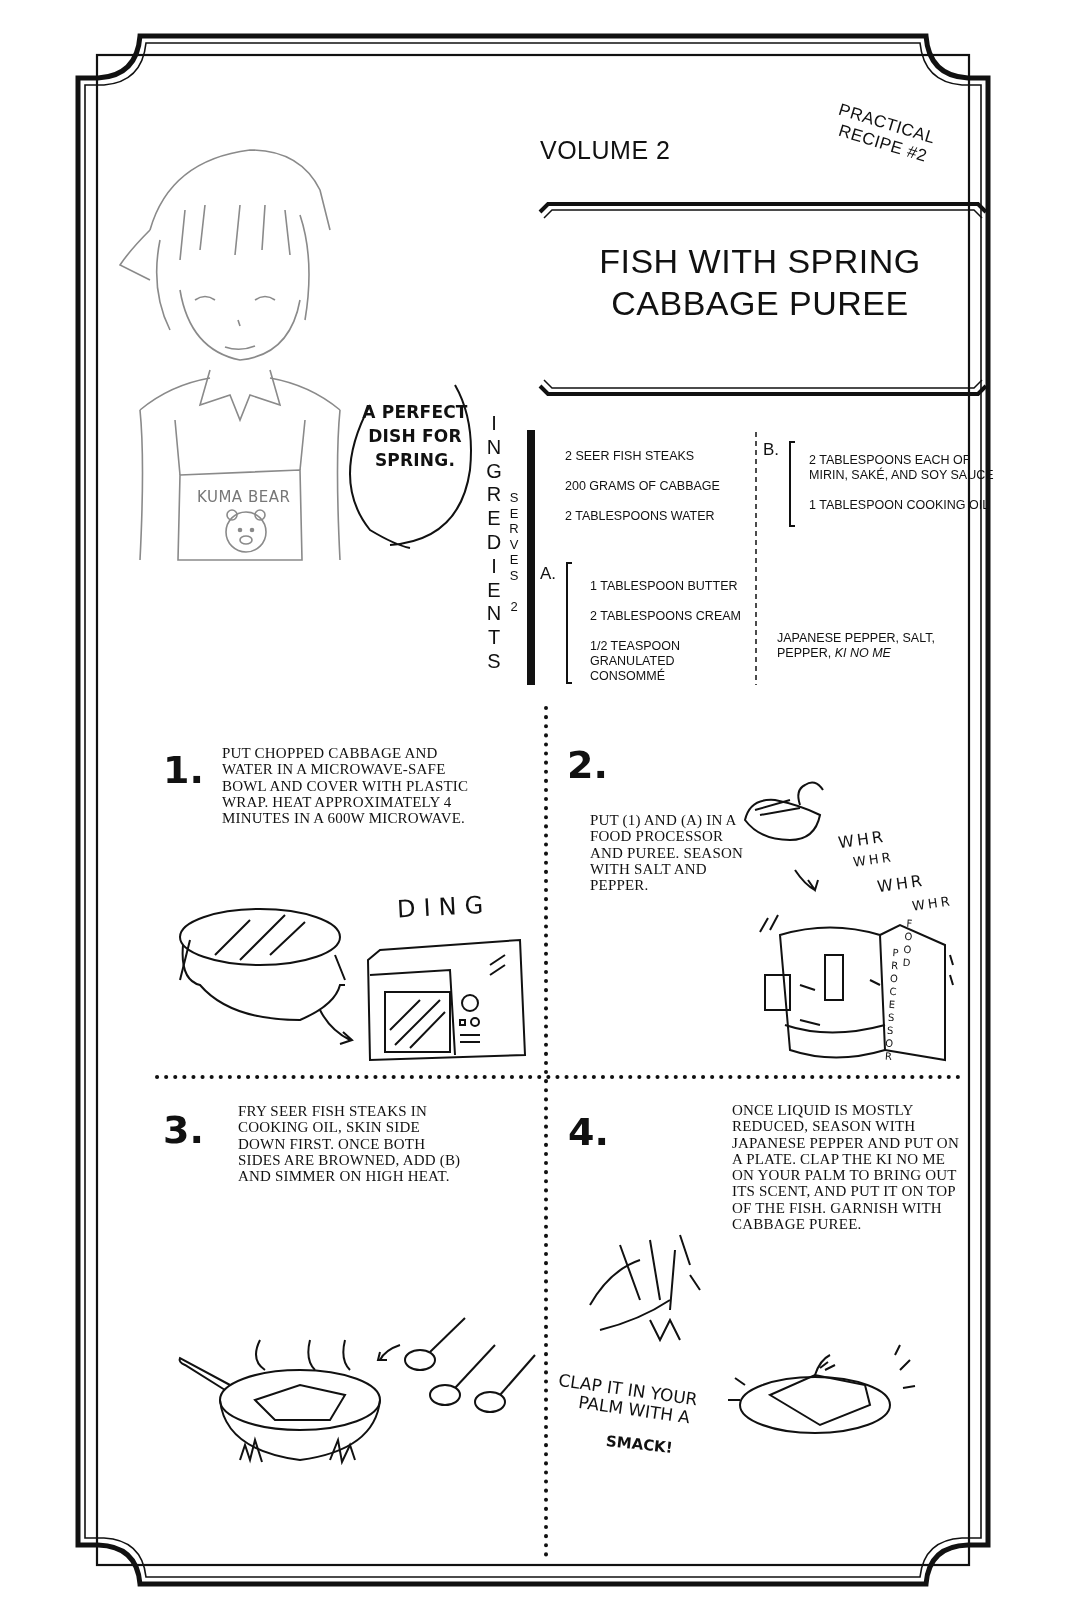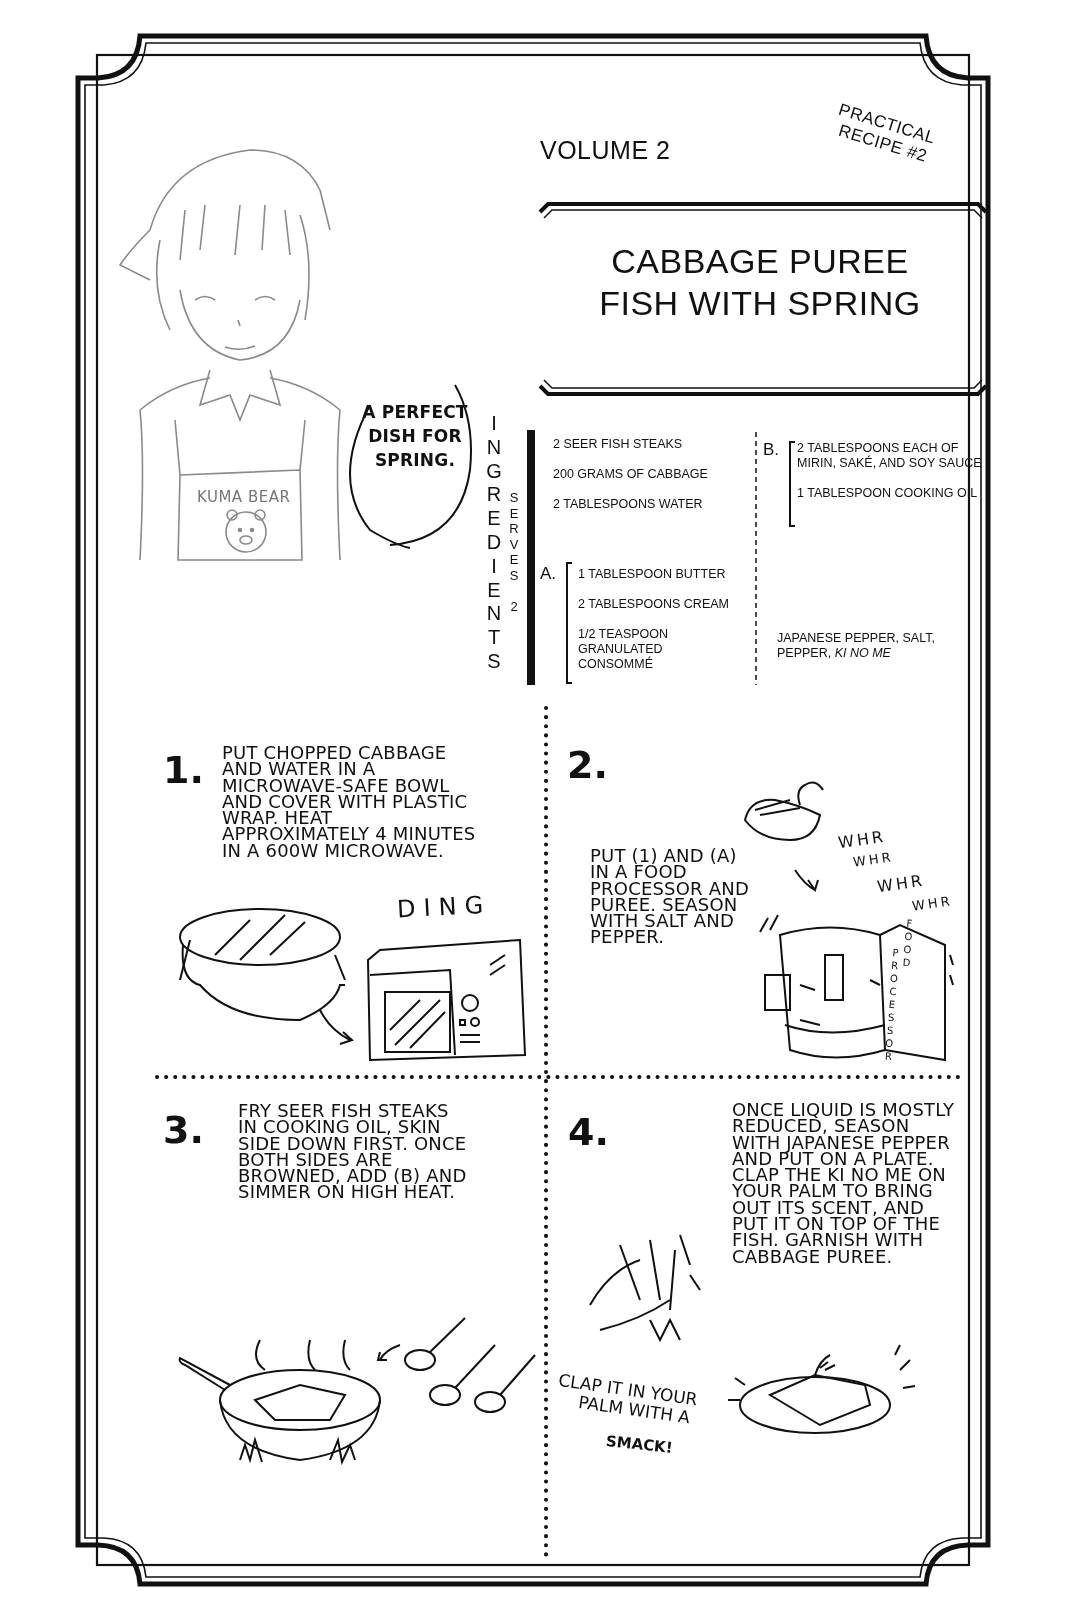--- a/index.html
+++ b/index.html
@@ -13,37 +13,37 @@
   #practical { left:842px; top:100px; width:120px; font-size:17px; line-height:20px; transform:rotate(17deg); transform-origin:left top; letter-spacing:0.5px; }
   #recipe-title { left:540px; top:240px; width:440px; text-align:center; font-size:34px; line-height:42px; font-weight:400; letter-spacing:0.5px; }
 
   #bubble-text { left:360px; top:400px; width:110px; text-align:center; font-size:17px; line-height:24px;font-weight:bold; }
 
   #ingredients-vertical { left:483px; top:412px; width:22px; text-align:center; font-size:20px; line-height:23.8px; font-weight:400; }
   #serves-vertical { left:507px; top:490px; width:14px; text-align:center; font-size:13px; line-height:15.5px; }
 
   .ing { font-size:12.5px; line-height:15px; }
   #ing-main li { margin-bottom:15px; }
-  ul { list-style:none; margin:0; padding:0; }
+  ul { list-style:none; margin:12px; padding:0; }
   #ing-main { left:553px; top:437px; width:200px; }
   #group-a-label { left:540px; top:564px; font-size:17px; }
   #group-a-list { left:578px; top:567px; width:180px; }
   #group-a-list li { margin-bottom:15px; }
   #group-b-label { left:763px; top:440px; font-size:17px; }
   #group-b-list { left:797px; top:441px; width:190px; }
   #group-b-list li { margin-bottom:15px; }
   #seasoning { left:777px; top:631px; width:190px; }
 
   .step-num { font-size:38px; font-weight:700; line-height:40px; font-family:"DejaVu Sans", sans-serif; }
-  .step-text { font-size:18px; line-height:16.3px; }
+  .step-text { font-size:15px; line-height:16.3px;font-family:Liberation Serif, serif; }
 
   #step1-num { left:163px; top:750px; }
   #step1-text { left:222px; top:745px; width:260px; }
   #step2-num { left:567px; top:745px; }
-  #step2-text { left:590px; top:848px; width:160px; }
+  #step2-text { left:590px; top:812px; width:160px; }
   #step3-num { left:163px; top:1110px; }
   #step3-text { left:238px; top:1103px; width:230px; }
   #step4-num { left:568px; top:1112px; }
   #step4-text { left:732px; top:1102px; width:230px; }
 
   .sfx { font-family:"DejaVu Sans", sans-serif; }
   #ding { left:397px; top:893px; font-size:24px; letter-spacing:8px; transform:rotate(-3deg); }
   #whr1 { left:838px; top:830px; font-size:16px; letter-spacing:3px; transform:rotate(-8deg); }
   #whr2 { left:853px; top:852px; font-size:13px; letter-spacing:3px; transform:rotate(-8deg); }
   #whr3 { left:877px; top:874px; font-size:16px; letter-spacing:3px; transform:rotate(-8deg); }
@@ -173,22 +173,22 @@
 
 <div class="abs clean" id="supp-title">
   <div>Volume 2</div>
 </div>
 <div class="abs clean" id="practical">
   <div>Practical</div>
   <div style="padding-left:6px">Recipe #2</div>
 </div>
 
 <div class="abs clean" id="recipe-title">
+  <div>Fish with Spring</div>
   <div>Cabbage Puree</div>
-  <div>Fish with Spring</div>
 </div>
 
 <div class="abs hand" id="apron">Kuma Bear</div>
 <div class="abs hand" id="bubble-text">A perfect dish for spring.</div>
 
 <div class="abs clean" id="ingredients-vertical">
     <div>I</div>
     <div>N</div>
     <div>G</div>
     <div>R</div>

